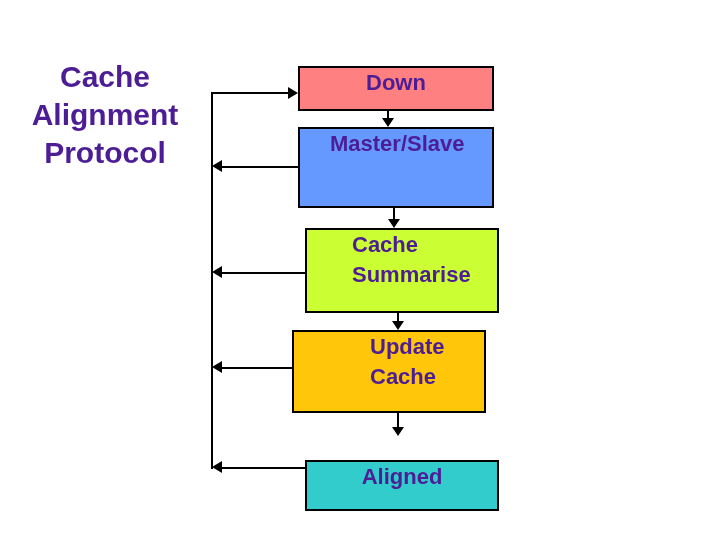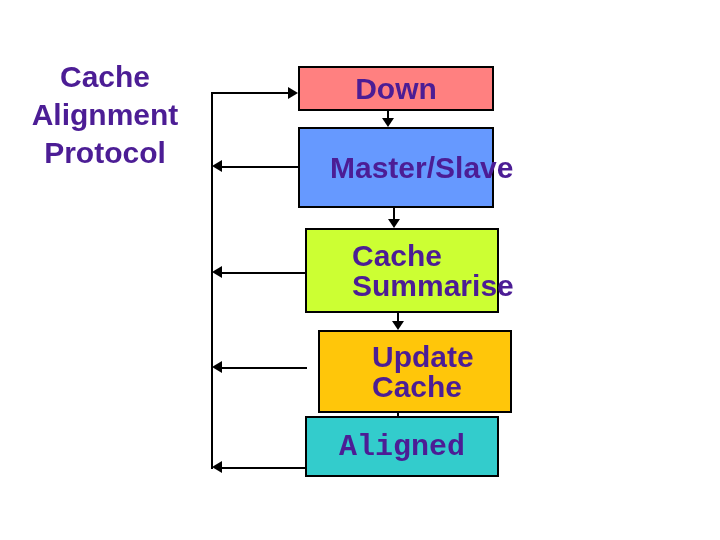--- a/index.html
+++ b/index.html
@@ -21,34 +21,33 @@
     font-size: 30px;
     font-weight: bold;
     line-height: 38px;
     text-align: center;
   }
   .box {
     position: absolute;
     box-sizing: border-box;
     border: 2px solid #000;
     display: flex;
-    align-items: center;
     justify-content: center;
-    font-size: 30px;
+    font-size: 22px;
     font-weight: bold;
     line-height: 30px;
   }
   .box.align-left { justify-content: flex-start; }
   .box-label { text-align: center; }
   .box.align-left .box-label { text-align: left; }
   .box-down        { left: 298px; top:  66px; width: 196px; height: 45px; }
   .box-negotiation { left: 298px; top: 127px; width: 196px; height: 81px; padding-left: 30px; }
   .box-summarise   { left: 305px; top: 228px; width: 194px; height: 85px; padding-left: 45px; }
-  .box-update      { left: 318px; top: 330px; width: 194px; height: 83px; padding-left: 52px; }
-  .box-aligned     { left: 305px; top: 416px; width: 194px; height: 61px; font-family: Liberation Mono, monospace; }
+  .box-update      { left: 292px; top: 330px; width: 194px; height: 83px; padding-left: 76px; }
+  .box-aligned     { left: 305px; top: 460px; width: 194px; height: 51px; }
   .ln { position: absolute; background: #000; }
   .arr { position: absolute; width: 0; height: 0; }
   .arr-right { border-top: 6px solid transparent; border-bottom: 6px solid transparent; border-left: 10px solid #000; }
   .arr-left  { border-top: 6px solid transparent; border-bottom: 6px solid transparent; border-right: 10px solid #000; }
   .arr-down  { border-left: 6px solid transparent; border-right: 6px solid transparent; border-top: 9px solid #000; }
 </style>
 </head>
 <body>
 
 <div class="slide">

